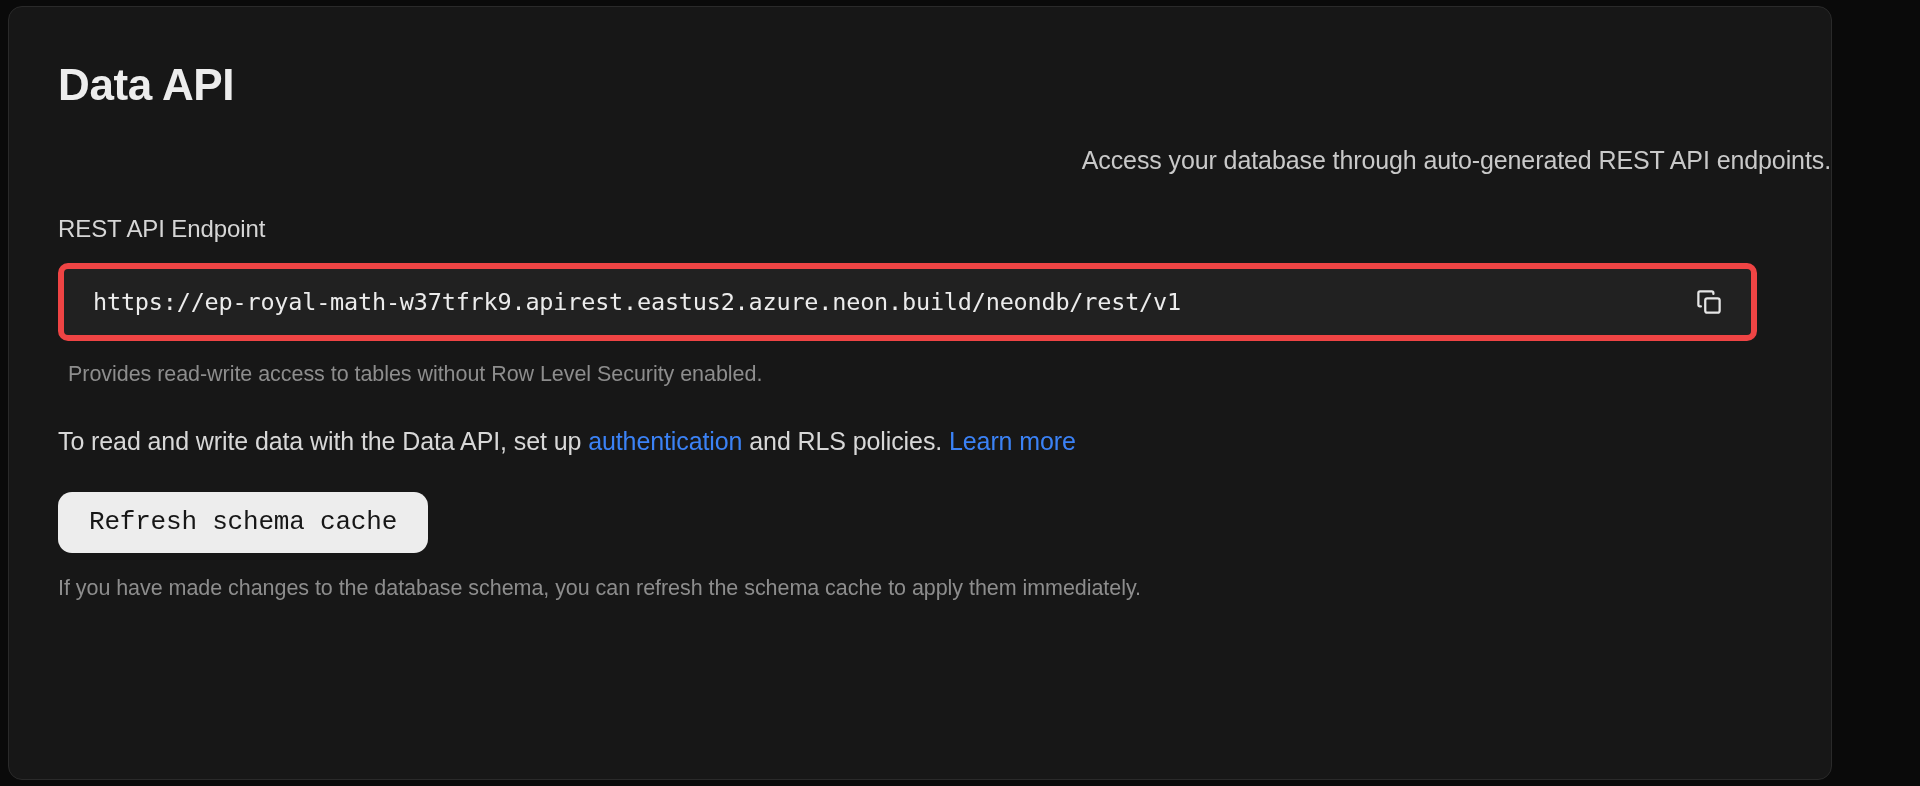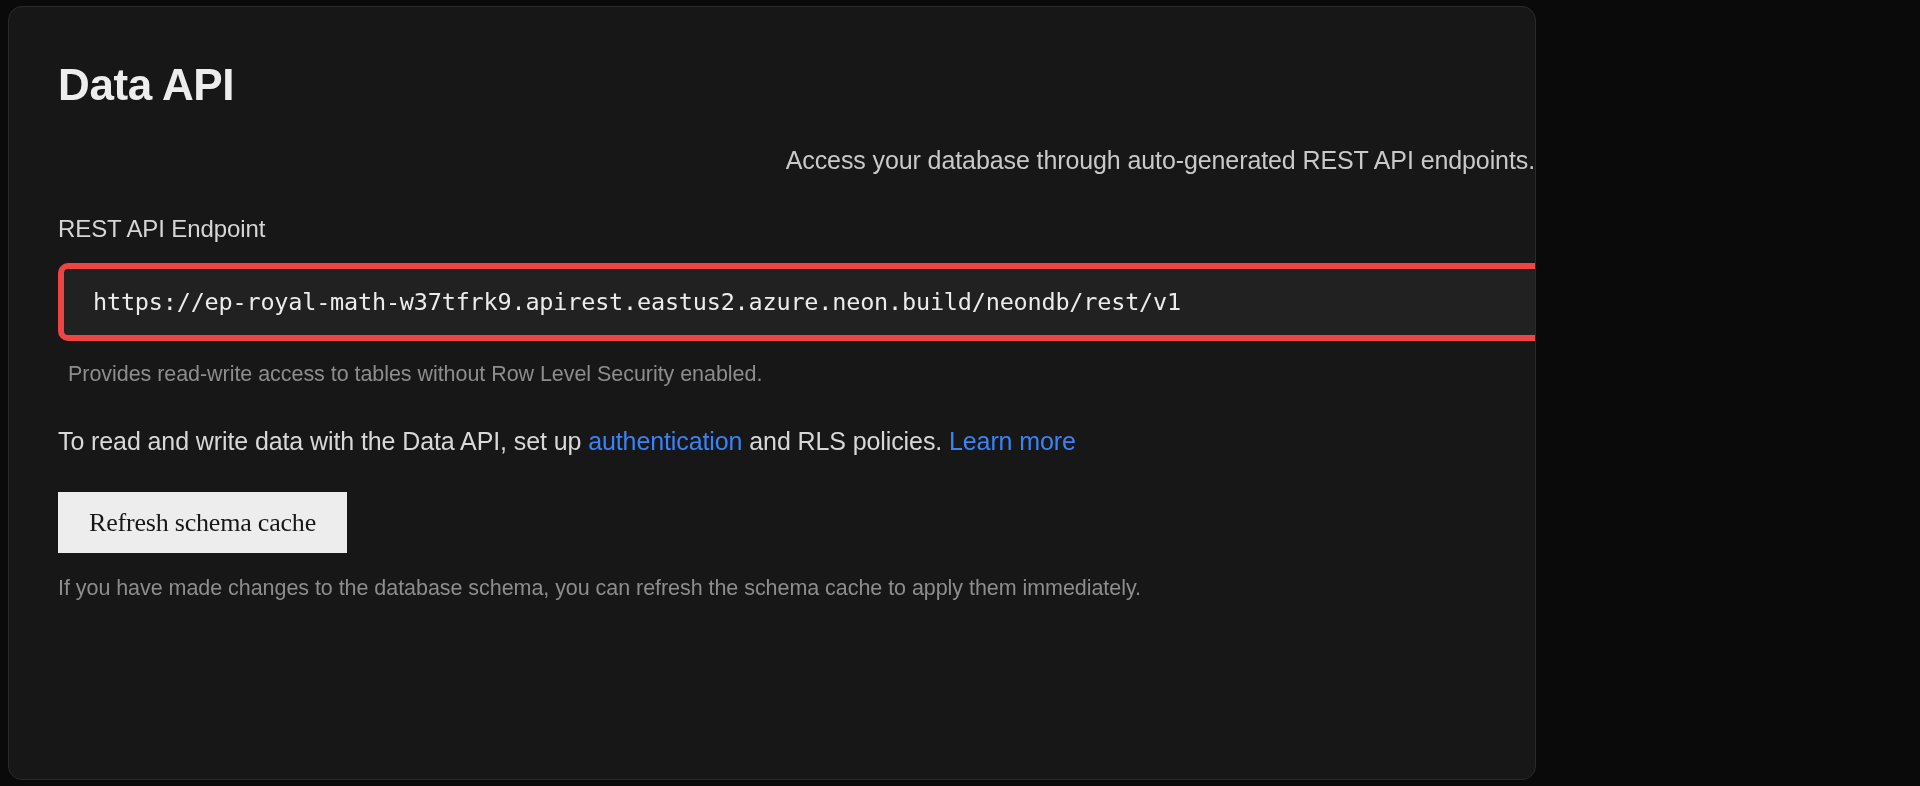--- a/index.html
+++ b/index.html
@@ -20,21 +20,21 @@
     width: 1920px;
     height: 786px;
     background: #0a0a0a;
   }
 
   
   .card {
     position: absolute;
     left: 8px;
     top: 6px;
-    width: 1528px;
+    width: 1824px;
     height: 774px;
     box-sizing: border-box;
     background: #171717;
     border: 1px solid #2a2a2a;
     border-radius: 14px;
     overflow: hidden;
   }
 
   .card-inner {
     padding: 52px 0 0 49px;
@@ -142,22 +142,22 @@
   
   .refresh-btn {
     display: inline-block;
     margin-top: 35px;
     padding: 0 31px;
     height: 61px;
     line-height: 61px;
     background: #ededed;
     color: #171717;
     border: 0;
-    border-radius: 0;
-    font-family: Liberation Serif, serif;
+    border-radius: 14px;
+    font-family: Liberation Mono, monospace;
     font-size: 26px;
     letter-spacing: -0.2px;
     cursor: pointer;
   }
 
   .footnote {
     margin: 21px 0 0 0;
     font-size: 21.5px;
     line-height: 28px;
     color: #8d8d8d;

